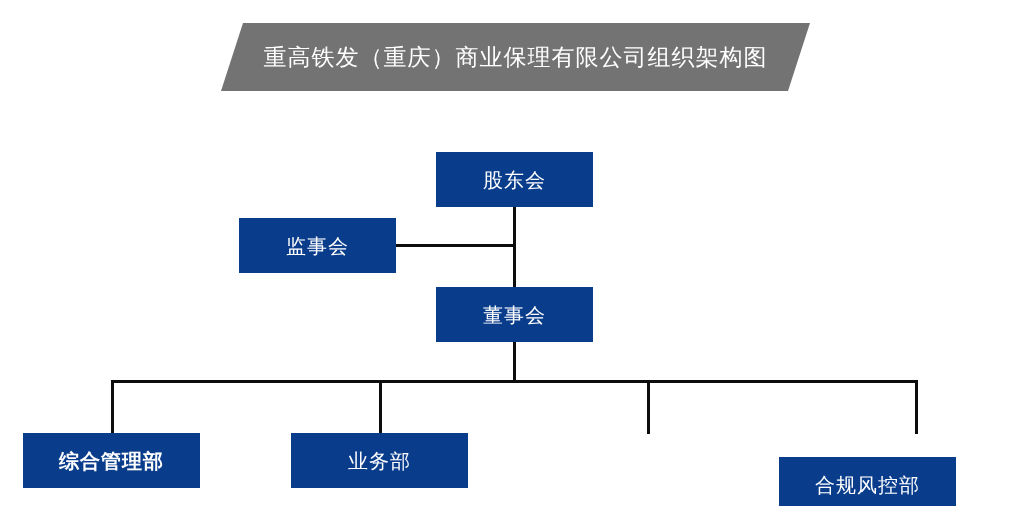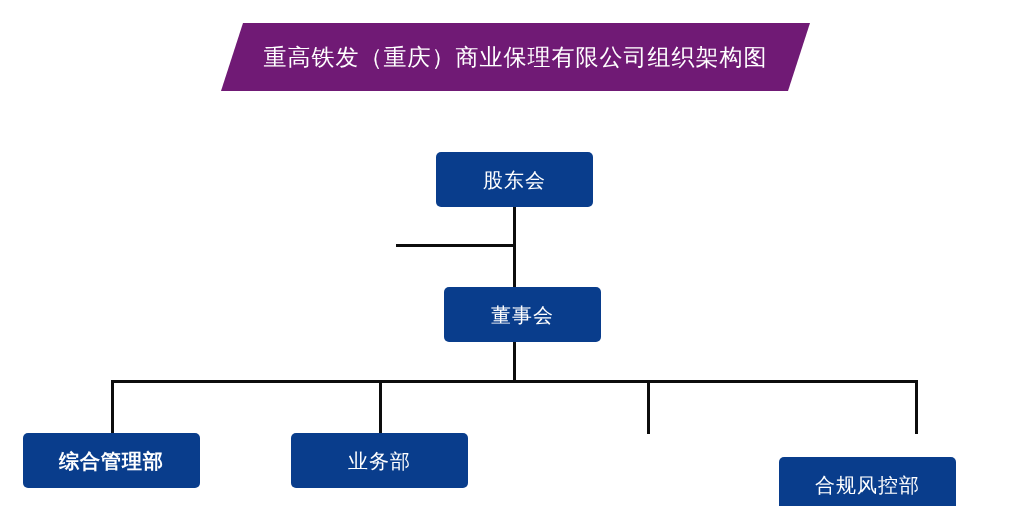--- a/index.html
+++ b/index.html
@@ -20,57 +20,57 @@
     height: 506px;
   }
 
   
   .title-banner {
     position: absolute;
     left: 221px;
     top: 23px;
     width: 589px;
     height: 68px;
-    background: #701a75;
+    background: #737373;
     -webkit-clip-path: polygon(22px 0, 589px 0, 567px 68px, 0 68px);
     clip-path: polygon(22px 0, 589px 0, 567px 68px, 0 68px);
     display: flex;
     align-items: center;
     justify-content: center;
   }
   .title-banner-text {
     color: #ffffff;
     font-size: 23px;
     letter-spacing: 1px;
     white-space: nowrap;
     line-height: 1;
   }
 
   
   .node {
     position: absolute;
     background: #093D8C;
-    border-radius: 5px;
+    border-radius: 0;
     display: flex;
     align-items: center;
     justify-content: center;
     box-sizing: border-box;
     z-index: 3;
   }
   .node-label {
     color: #ffffff;
     font-size: 20px;
     letter-spacing: 1px;
     white-space: nowrap;
     line-height: 1;
   }
 
   .node-shareholders { left: 436px; top: 152px; width: 157px; height: 55px; }
   .node-supervisors  { left: 239px; top: 218px; width: 157px; height: 55px; }
-  .node-directors    { left: 436px; top: 287px; width: 157px; height: 55px; margin-left: 8px; }
+  .node-directors    { left: 436px; top: 287px; width: 157px; height: 55px; }
 
   .node-dept { top: 433px; width: 177px; height: 55px; }
   .node-dept-1 { left: 23px; font-weight: bold; }
   .node-dept-2 { left: 291px; text-align: center; }
   .node-dept-3 { left: 560px; }
   .node-dept-4 { left: 779px; margin-top: 24px; }
 
   
   .conn {
     position: absolute;
@@ -114,20 +114,23 @@
   <div class="conn conn-h conn-bus"></div>
   <div class="conn conn-v conn-drop conn-drop-1"></div>
   <div class="conn conn-v conn-drop conn-drop-2"></div>
   <div class="conn conn-v conn-drop conn-drop-3"></div>
   <div class="conn conn-v conn-drop conn-drop-4"></div>
 
   <div class="node node-shareholders">
     <span class="node-label">股东会</span>
   </div>
 
+  <div class="node node-supervisors">
+    <span class="node-label">监事会</span>
+  </div>
 
   <div class="node node-directors">
     <span class="node-label">董事会</span>
   </div>
 
   <div class="node node-dept node-dept-1">
     <span class="node-label">综合管理部</span>
   </div>
 
   <div class="node node-dept node-dept-2">

